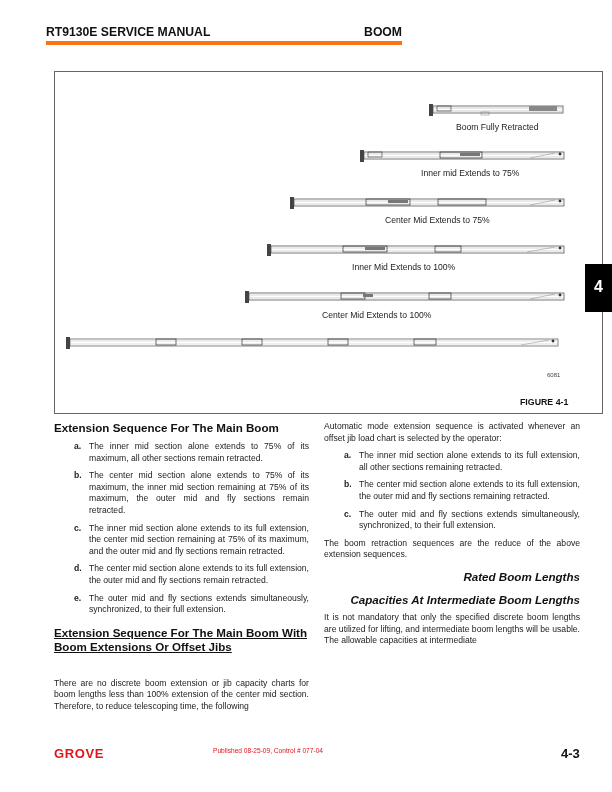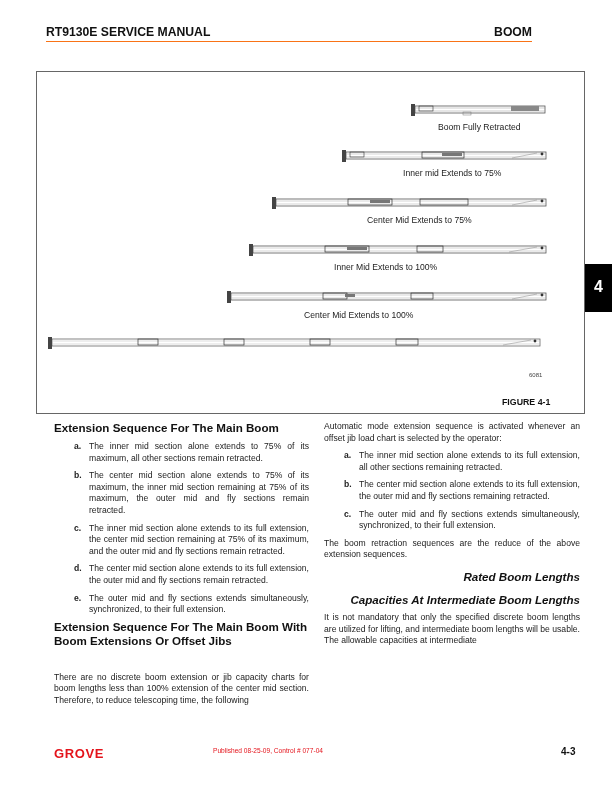--- a/index.html
+++ b/index.html
@@ -1,24 +1,24 @@
 <!DOCTYPE html>
 <html><head>
 <meta charset="utf-8">
 <style>
   html, body { margin: 0; padding: 0; background: #ffffff; }
   body { width: 612px; height: 792px; position: relative; overflow: hidden;
          font-family: "Liberation Sans", sans-serif; color: #222; }
   .hdr-left { position: absolute; left: 0; top: 0; font-weight: bold; font-size: 12.2px; color: #111; }
   .hdr-right { position: absolute; right: 0; top: 0; font-weight: bold; font-size: 12.2px; color: #111; }
-  #hdr-wrap { position: absolute; left: 46px; top: 24px; width: 486px; height: 17px; border-bottom: 1px solid #f97316; }
+  #hdr-wrap { position: absolute; left: 46px; top: 24px; width: 356px; height: 17px; border-bottom: 4px solid #f97316; }
   #hdr-wrap .hdr-left { left: 0; top: 1px; }
   #hdr-wrap .hdr-right { right: 0; top: 1px; }
 
-  .frame { position: absolute; left: 36px; top: 71px; width: 549px; height: 343px;
+  .frame { position: absolute; left: 54px; top: 71px; width: 549px; height: 343px;
            border: 1px solid #666; box-sizing: border-box; }
 
   .boom { position: absolute; height: 14px; }
   .boom svg { display: block; width: 100%; height: 100%; }
   .cap { position: absolute; font-size: 8.6px; color: #222; white-space: nowrap; }
   .fignum { position: absolute; font-size: 6px; color: #444; }
   .figlabel { position: absolute; font-size: 8.8px; font-weight: bold; color: #111; }
 
   .tab { position: absolute; left: 585px; top: 264px; width: 27px; height: 48px; background: #000; }
   .tab span { position: absolute; left: 0; right: 0; top: 14px; text-align: center; color: #fff; font-weight: bold; font-size: 16px; }
@@ -29,21 +29,21 @@
 
   h2.sec { margin: 0; font-size: 11.6px; font-weight: bold; color: #111; line-height: 14px; }
   h2.sec.it { font-style: italic; text-align: right; }
   p.txt { margin: 0; text-align: justify; }
   ol.seq { list-style: none; margin: 0; padding: 0; }
   ol.seq li { position: relative; padding-left: 35px; margin: 0; text-align: justify; }
   ol.seq li .lbl { position: absolute; left: 20px; top: 0; font-weight: bold; }
 
   .footer-brand { position: absolute; left: 54px; top: 746px; font-weight: bold; color: #e4131b; font-size: 13px; letter-spacing: 0.6px; }
   .footer-pub { position: absolute; left: 213px; top: 747px; color: #e4131b; font-size: 6.6px; }
-  .footer-page { position: absolute; left: 561px; top: 746px; font-weight: bold; color: #111; font-size: 10px; }
+  .footer-page { position: absolute; left: 561px; top: 746px; font-weight: bold; color: #111; font-size: 13px; }
 </style>
 </head>
 <body>
 
 <div id="hdr-wrap">
   <span class="hdr-left">RT9130E SERVICE MANUAL</span>
   <span class="hdr-right">BOOM</span>
 </div>
 
 <div class="frame">
@@ -146,21 +146,21 @@
 
 <div class="col col-left">
   <h2 class="sec">Extension Sequence For The Main Boom</h2>
   <ol class="seq" style="margin-top:6px;">
     <li style="margin-bottom:6px;"><span class="lbl">a.</span><span>The inner mid section alone extends to 75% of its maximum, all other sections remain retracted.</span></li>
     <li style="margin-bottom:6px;"><span class="lbl">b.</span><span>The center mid section alone extends to 75% of its maximum, the inner mid section remaining at 75% of its maximum, the outer mid and fly sections remain retracted.</span></li>
     <li style="margin-bottom:6px;"><span class="lbl">c.</span><span>The inner mid section alone extends to its full extension, the center mid section remaining at 75% of its maximum, and the outer mid and fly sections remain retracted.</span></li>
     <li style="margin-bottom:6px;"><span class="lbl">d.</span><span>The center mid section alone extends to its full extension, the outer mid and fly sections remain retracted.</span></li>
     <li><span class="lbl">e.</span><span>The outer mid and fly sections extends simultaneously, synchronized, to their full extension.</span></li>
   </ol>
-  <h2 class="sec" style="margin-top:4px;">Extension Sequence For The Main Boom With Boom Extensions Or Offset Jibs</h2>
+  <h2 class="sec" style="margin-top:10px;text-decoration:underline;">Extension Sequence For The Main Boom With Boom Extensions Or Offset Jibs</h2>
   <p class="txt" style="margin-top:24px;">There are no discrete boom extension or jib capacity charts for boom lengths less than 100% extension of the center mid section. Therefore, to reduce telescoping time, the following</p>
 </div>
 
 <div class="col col-right">
   <p class="txt">Automatic mode extension sequence is activated whenever an offset jib load chart is selected by the operator:</p>
   <ol class="seq" style="margin-top:6px;">
     <li style="margin-bottom:6px;"><span class="lbl">a.</span><span>The inner mid section alone extends to its full extension, all other sections remaining retracted.</span></li>
     <li style="margin-bottom:6px;"><span class="lbl">b.</span><span>The center mid section alone extends to its full extension, the outer mid and fly sections remaining retracted.</span></li>
     <li><span class="lbl">c.</span><span>The outer mid and fly sections extends simultaneously, synchronized, to their full extension.</span></li>
   </ol>

